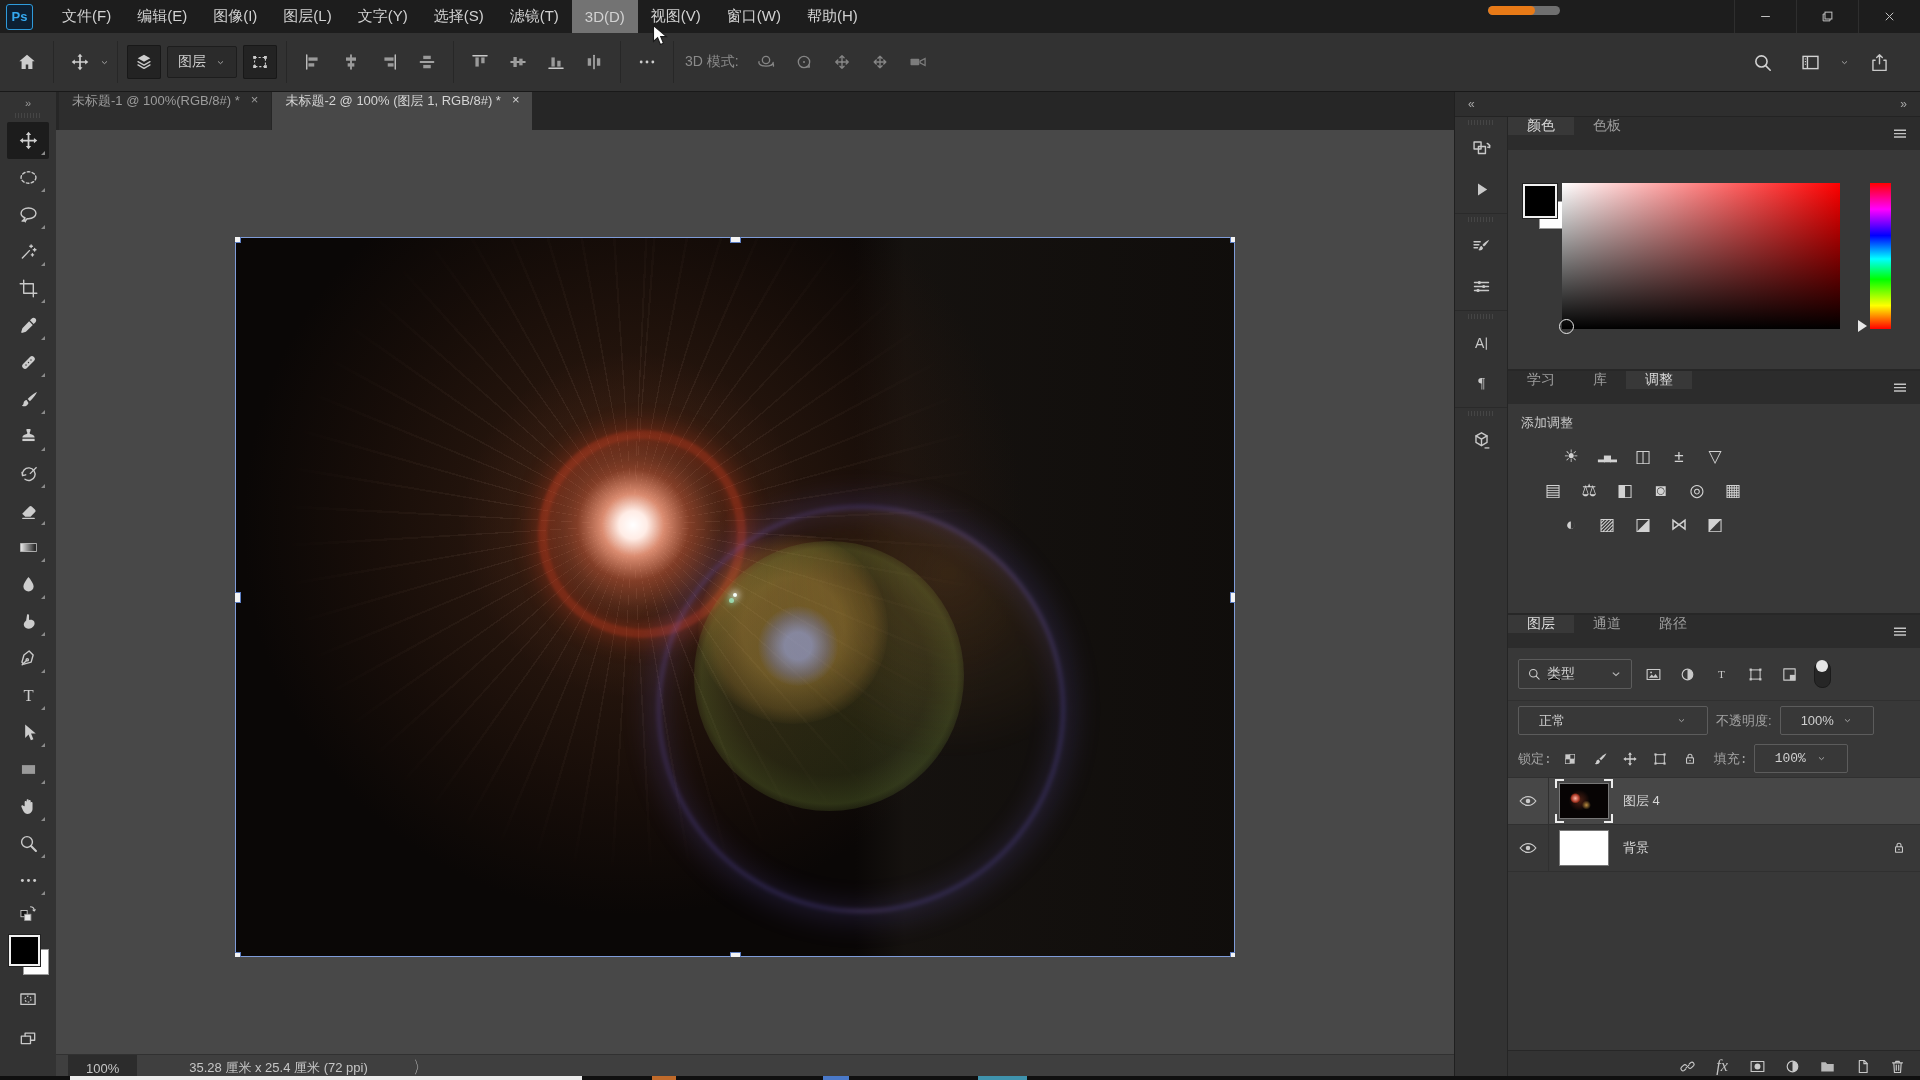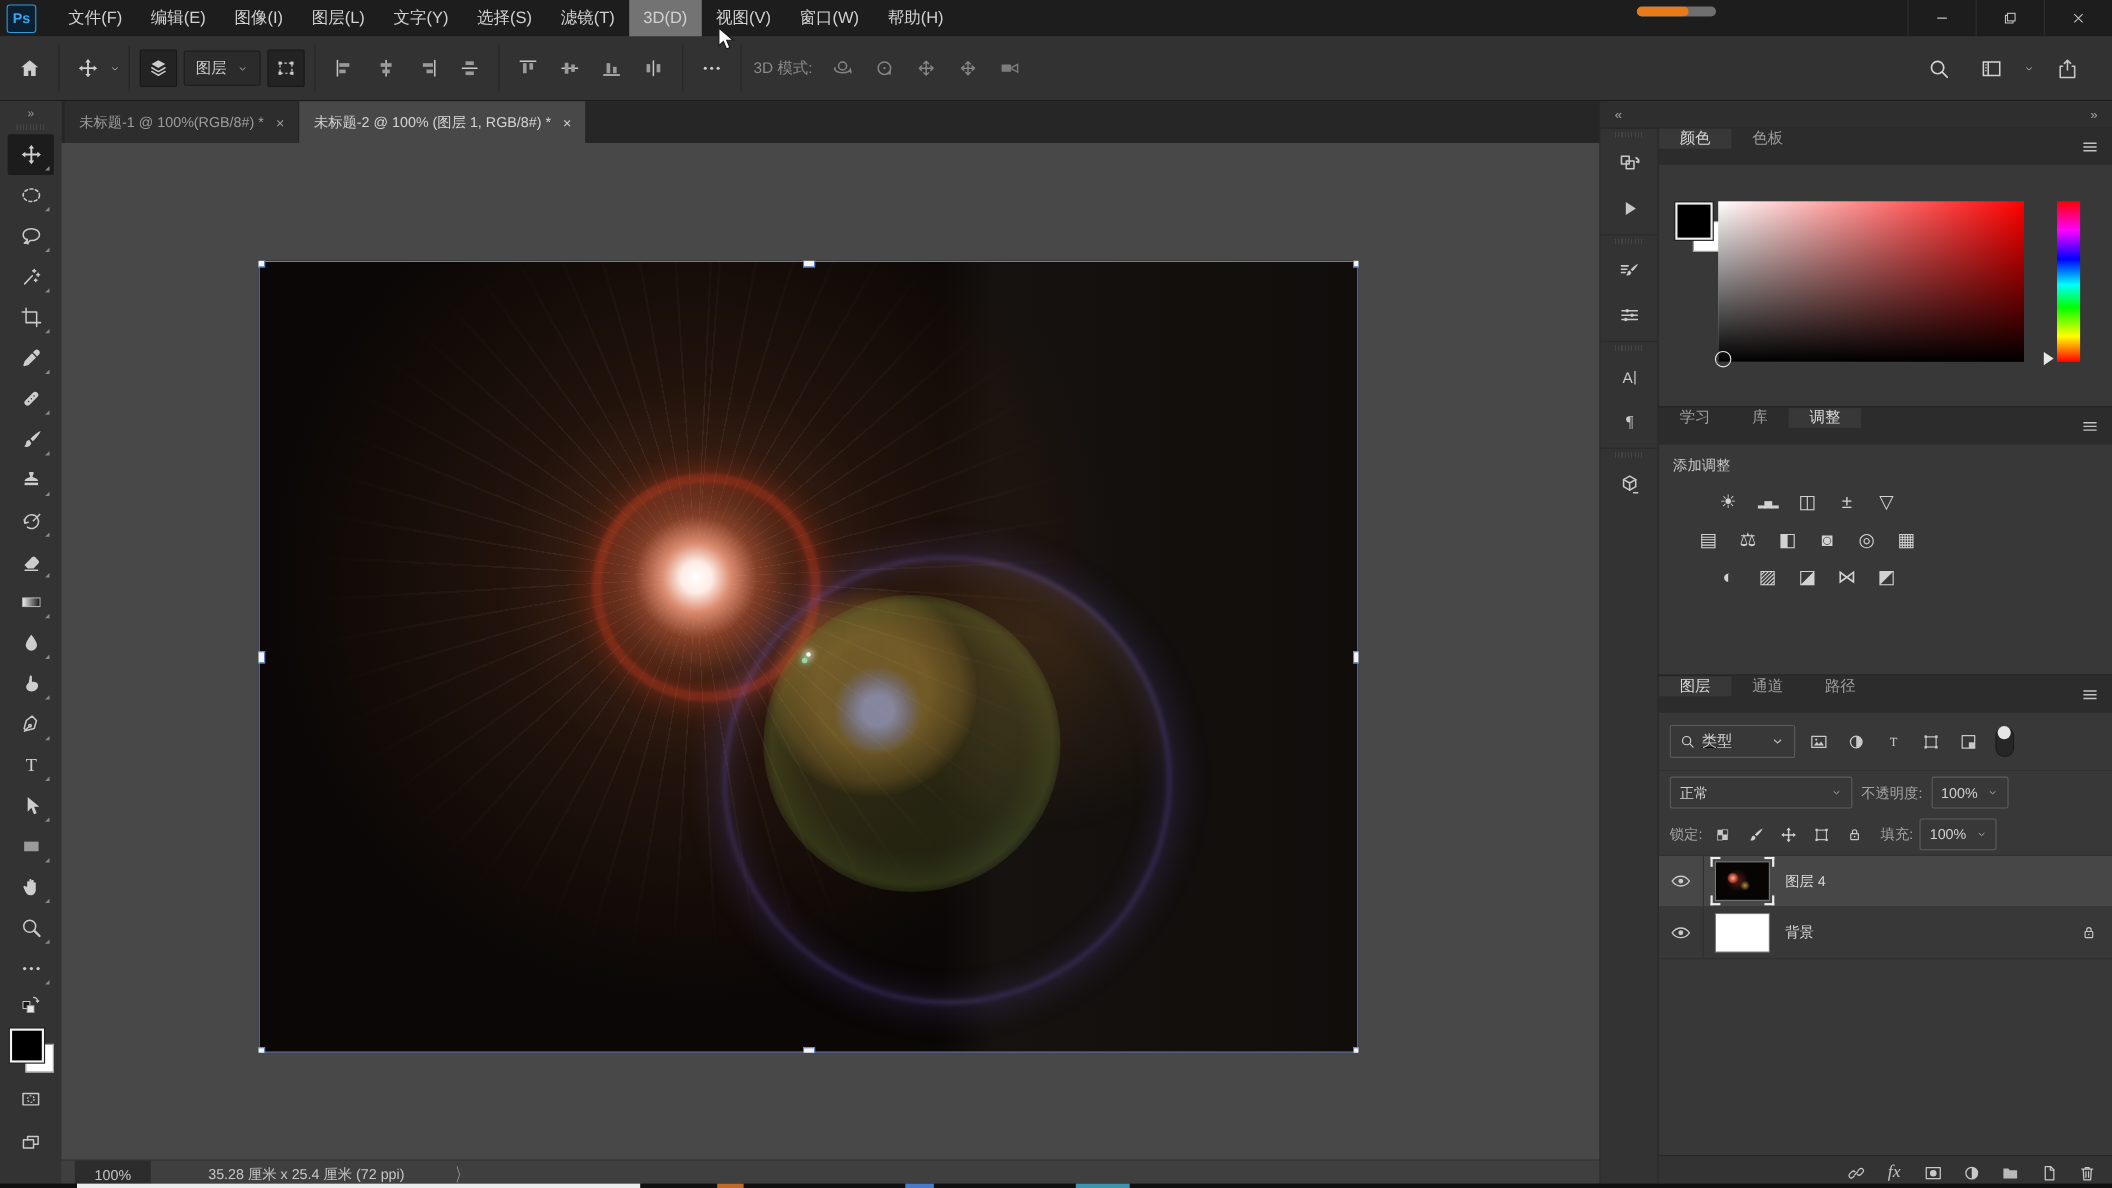--- a/index.html
+++ b/index.html
@@ -51,21 +51,21 @@
                 border-left:4px solid transparent;border-bottom:4px solid #8b8b8b;}
   .tb-widget{position:relative;width:44px;height:44px;margin-top:6px;}
   .fg-swatch{position:absolute;left:3px;top:2px;width:27px;height:27px;background:#000;border:2px solid #f2f2f2;box-shadow:0 0 0 1px #222;}
   .bg-swatch{position:absolute;left:17px;top:16px;width:24px;height:24px;background:#fff;border:1px solid #9c9c9c;}
   .tb-mini{width:42px;height:28px;display:flex;align-items:center;justify-content:center;}
   .tb-mini svg{width:20px;height:20px;}
 
   
   .center{flex:1;display:flex;flex-direction:column;min-width:0;position:relative;}
   .tabbar{height:38px;background:#262626;display:flex;align-items:stretch;padding-left:3px;}
-  .tab{display:flex;align-items:center;gap:11px;padding:0 13px;font-size:13px;color:#9c9c9c;background:#2d2d2d;margin-right:1px;}
+  .tab{display:flex;gap:11px;padding:0 13px;font-size:13px;color:#9c9c9c;background:#2d2d2d;margin-right:1px;}
   .tab.active{background:#484848;color:#d4d4d4;}
   .tab .close{font-size:13px;color:inherit;}
   .canvas-area{flex:1;position:relative;background:#484848;}
 
   .document{position:absolute;left:179px;top:107px;width:1000px;height:720px;background:#0a0706;overflow:hidden;}
   .doc-layer{position:absolute;pointer-events:none;}
   .warm{inset:0;
     background:
       radial-gradient(circle 500px at 39.8% 40%, rgba(95,52,28,.50), rgba(58,30,16,.26) 55%, rgba(20,10,6,0) 78%),
       radial-gradient(circle 240px at 39.8% 40%, rgba(160,75,42,.35), transparent 72%),
@@ -146,26 +146,26 @@
   .lp-search{display:flex;align-items:center;gap:6px;height:28px;background:#383838;border:1px solid #5c5c5c;
              border-radius:2px;padding:0 8px;font-size:14px;color:#cfcfcf;width:96px;}
   .lp-search svg{width:14px;height:14px;}
   .lp-search .sp{flex:1}
   .lp-ficon{width:26px;height:24px;display:flex;align-items:center;justify-content:center;}
   .lp-ficon svg{width:17px;height:17px;}
   .lp-toggle{width:15px;height:25px;border-radius:8px;background:#262626;border:1px solid #1b1b1b;position:relative;margin-left:4px;}
   .lp-toggle .ball{position:absolute;left:1px;top:-2px;width:12px;height:12px;border-radius:50%;background:#e6e6e6;}
   .lp-blend{height:39px;padding:0 10px;gap:8px;border-top:1px solid #303030;}
   .lp-dd{display:flex;align-items:center;height:27px;background:#383838;border:1px solid #5c5c5c;border-radius:2px;
-         padding:0 8px;font-size:13px;color:#d0d0d0;}
+         padding:0 20px;font-size:13px;color:#d0d0d0;}
   .lp-dd .sp{flex:1}
   .lp-dd svg{width:11px;height:11px;margin-left:8px;}
   .lp-blend .mode{width:148px;}
   .lbl{font-size:13px;color:#a3a3a3;white-space:nowrap;}
-  .lp-lock{height:37px;padding:0 10px;gap:6px;border-bottom:1px solid #303030;}
+  .lp-lock{height:37px;padding:0 10px;gap:6px;border-bottom:1px solid #303030;font-family:Liberation Mono, monospace;}
   .lp-lock .lp-ficon{width:24px;}
   .lp-lock .lp-ficon svg{width:16px;height:16px;}
   .val-dd{width:52px;}
   .layer-list{flex:1;overflow:hidden;}
   .layer-row{display:flex;align-items:center;height:46px;border-bottom:1px solid #303030;position:relative;}
   .layer-row.selected{background:#474747;}
   .eye-col{width:40px;display:flex;align-items:center;justify-content:center;align-self:stretch;border-right:1px solid #303030;}
   .eye-col svg{width:20px;height:20px;}
   .thumb-wrap{position:relative;margin-left:9px;width:52px;height:38px;flex:none;}
   .thumb{position:absolute;inset:2px;}

